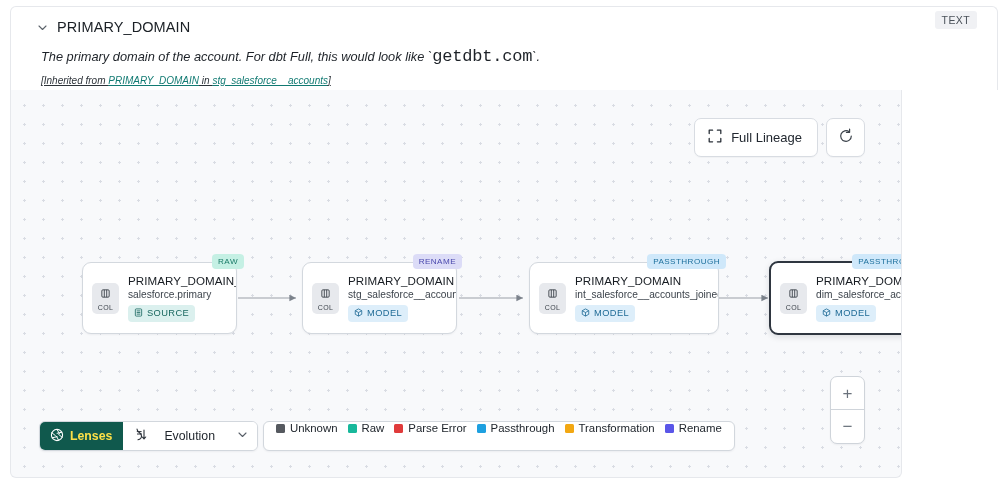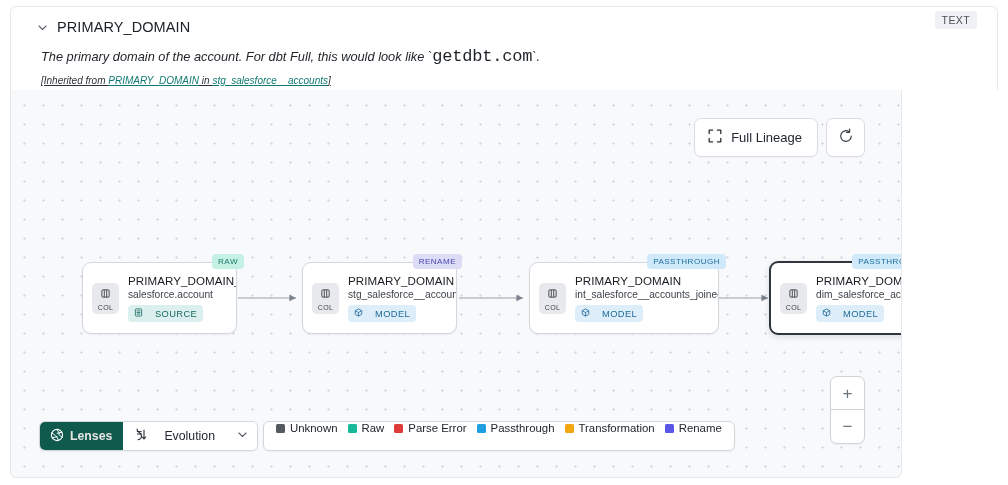--- a/index.html
+++ b/index.html
@@ -187,21 +187,21 @@
     font-size: 11.6px; color: #171c22; letter-spacing: .05px;
     white-space: nowrap;
   }
   .node-sub {
     font-size: 10.2px; color: #3d444c;
     white-space: nowrap;
   }
   .kind-badge {
     margin-top: 3px;
     align-self: flex-start;
-    display: flex; align-items: center; gap: 12px;
+    display: flex; align-items: flex-start; gap: 4px;
     background: #dff0f5;
     color: #1d6a7c;
     font-size: 9.3px;
     letter-spacing: .4px;
     padding: 3px 6px;
     border-radius: 4px;
   }
   .kind-badge.source { background: #dbf0ee; color: #19675f; }
   .kind-badge.model  { background: #ddeefa; color: #1f6b96; }
 
@@ -225,21 +225,21 @@
     height: 30px;
     display: flex;
     border-radius: 6px;
     overflow: hidden;
     border: 1px solid #d2d7dd;
     background: #ffffff;
     box-shadow: 0 1px 2px rgba(16,22,32,.05);
   }
   .lenses-btn {
     background: #10594d;
-    color: #e5e5e5;
+    color: #fde047;
     display: flex; align-items: center; gap: 6px;
     padding: 0 11px 0 10px;
     font-size: 12.3px;
     font-weight: bold;
     cursor: pointer;
   }
   .evolution-btn {
     background: #ffffff;
     color: #1e242b;
     display: flex; align-items: center; gap: 16px;
@@ -334,21 +334,21 @@
             <svg width="11" height="11" viewBox="0 0 12 12">
               <rect x="2" y="2" width="8" height="8" rx="1.2" fill="none" stroke="#3d444c" stroke-width="1"></rect>
               <line x1="4.7" y1="2" x2="4.7" y2="10" stroke="#3d444c" stroke-width="1"></line>
               <line x1="7.3" y1="2" x2="7.3" y2="10" stroke="#3d444c" stroke-width="1"></line>
             </svg>
           </span>
           <span class="lbl">COL</span>
         </div>
         <div class="node-body">
           <span class="node-name">PRIMARY_DOMAIN__C</span>
-          <span class="node-sub">salesforce.account</span>
+          <span class="node-sub">salesforce.primary</span>
           <span class="kind-badge source">
             <span>
               <svg width="9" height="9" viewBox="0 0 10 10">
                 <rect x="1.5" y="1" width="7" height="8" rx="1" fill="none" stroke="#19675f" stroke-width=".9"></rect>
                 <line x1="3" y1="3.2" x2="7" y2="3.2" stroke="#19675f" stroke-width=".9"></line>
                 <line x1="3" y1="5" x2="7" y2="5" stroke="#19675f" stroke-width=".9"></line>
                 <line x1="3" y1="6.8" x2="7" y2="6.8" stroke="#19675f" stroke-width=".9"></line>
               </svg>
             </span>
             <span>SOURCE</span>

